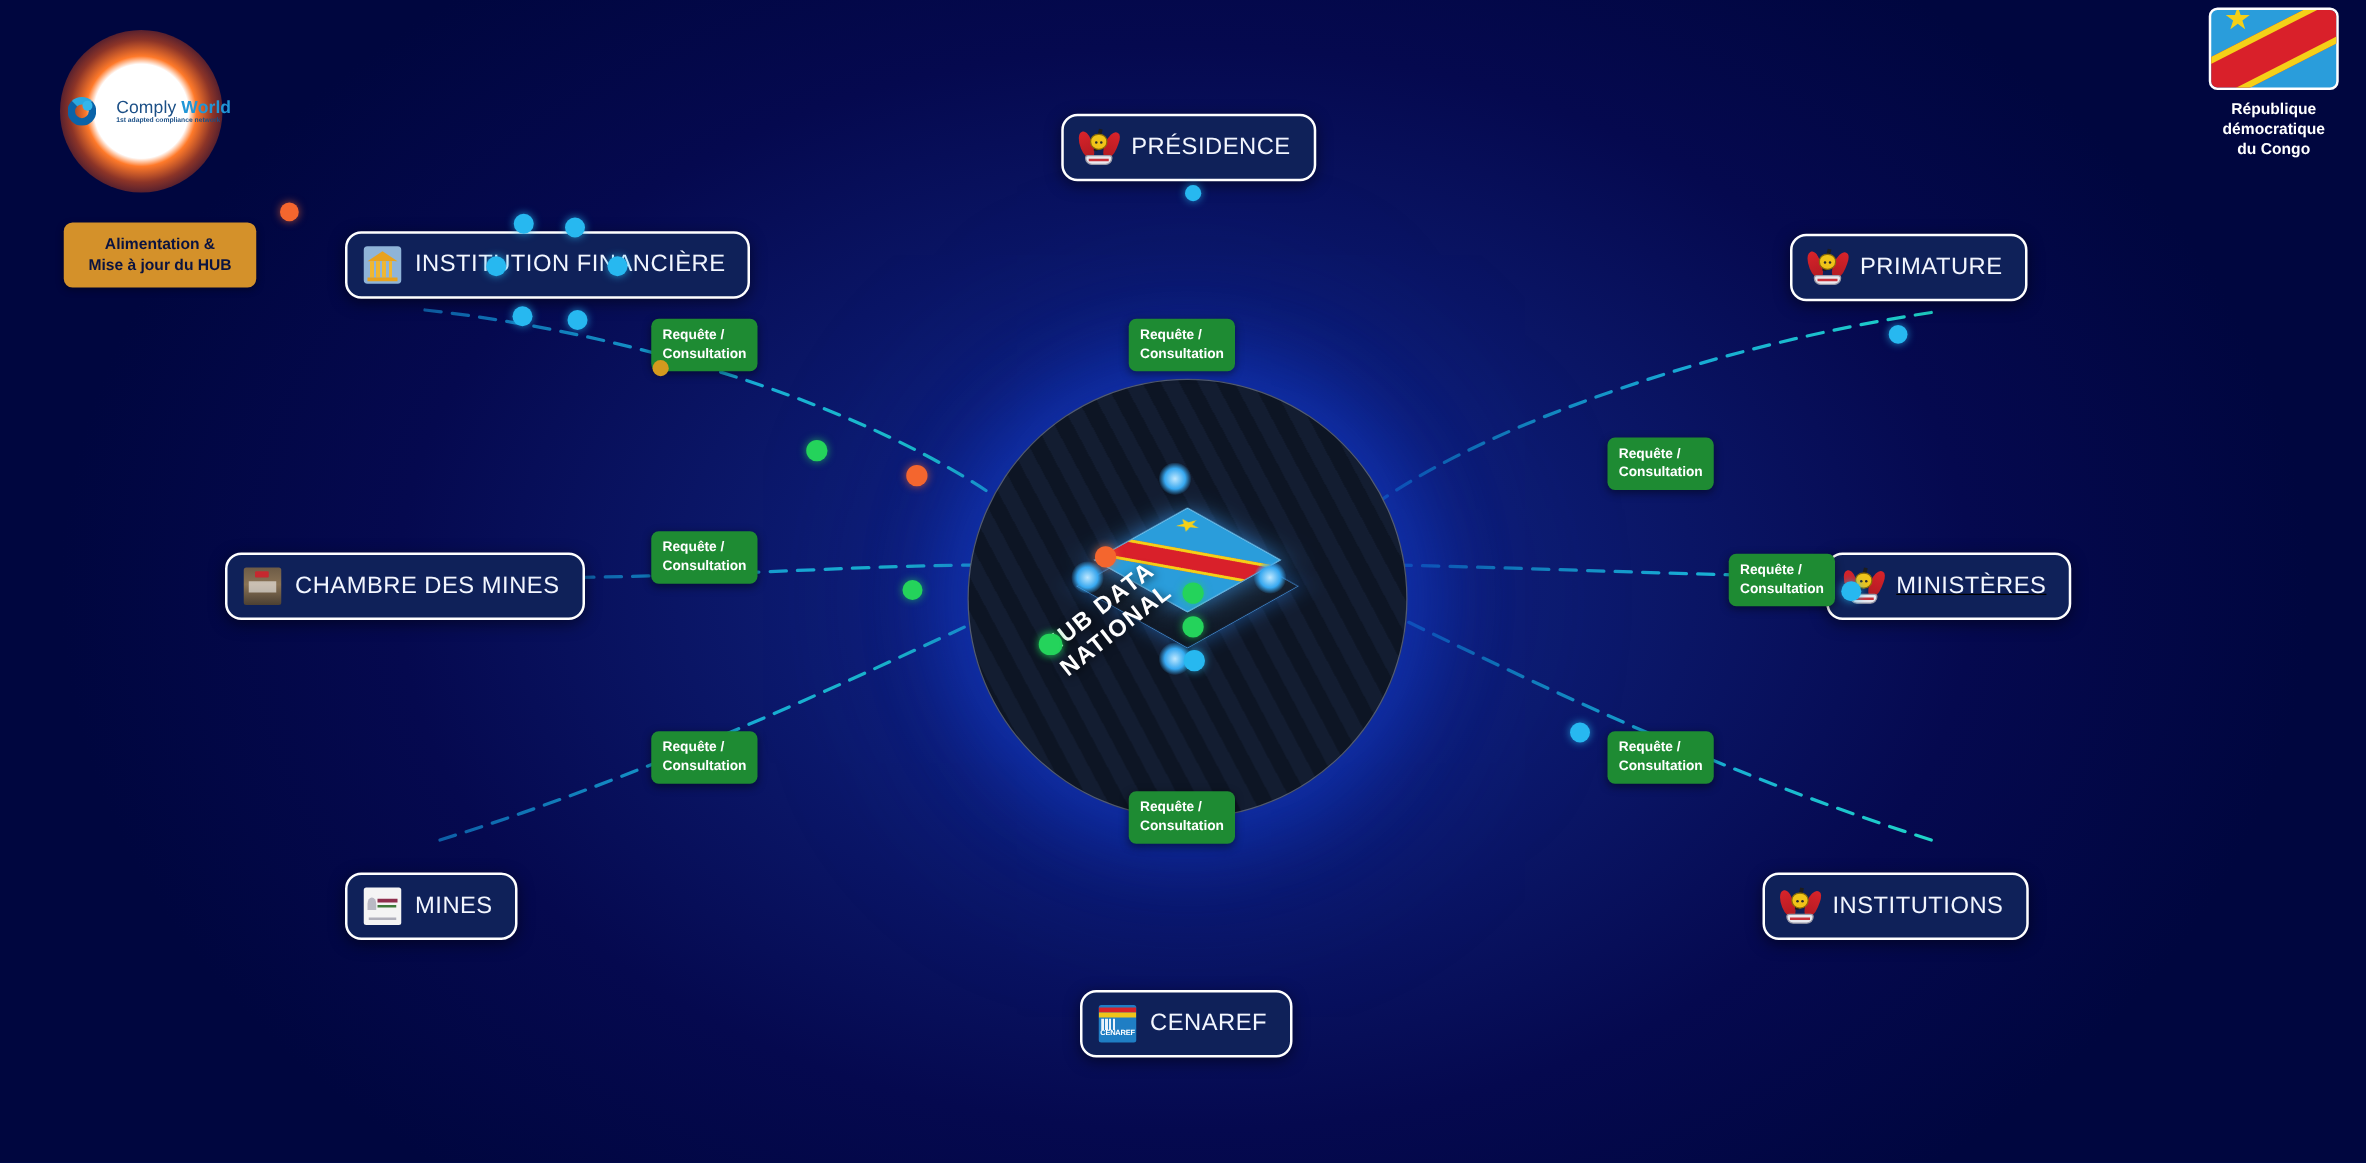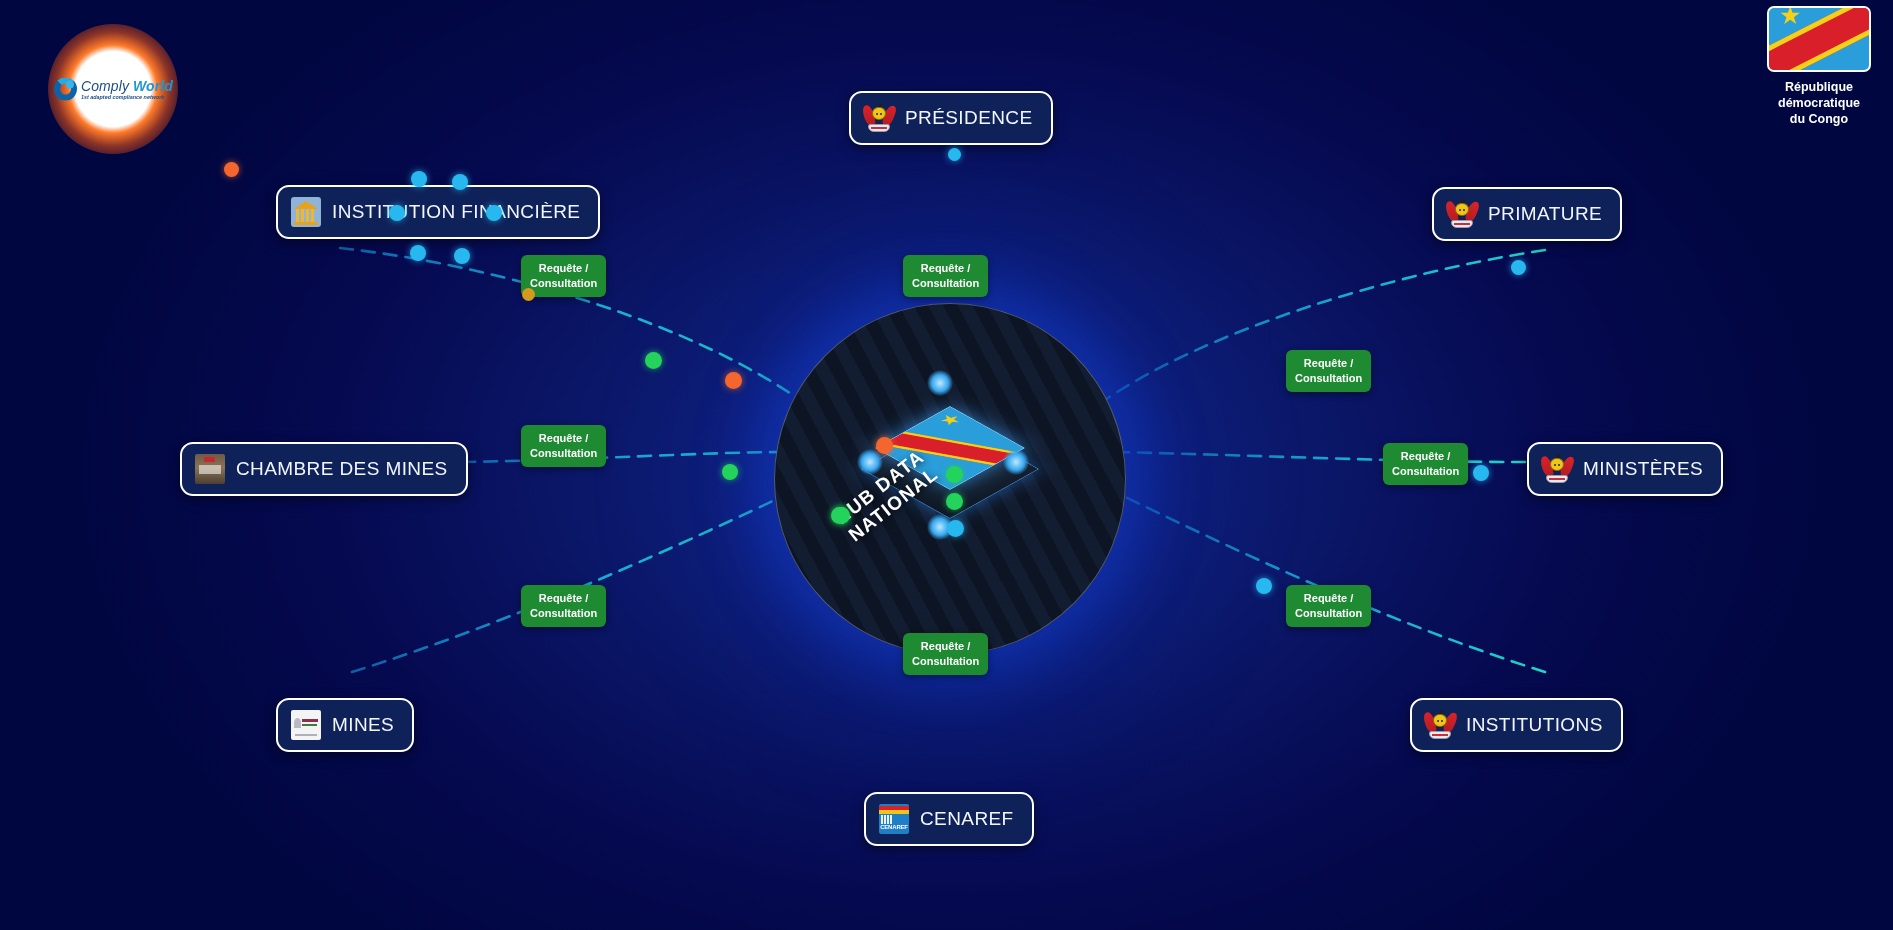--- a/index.html
+++ b/index.html
@@ -28,21 +28,21 @@
   .logo-glow {
     position: absolute; left: 0; top: 0; width: 130px; height: 130px;
     border-radius: 50%;
     background: radial-gradient(circle at 50% 50%,
       #ffffff 0%, #ffffff 41%, #ff7a2a 48%, rgba(255,90,20,.55) 62%,
       rgba(200,50,10,.22) 78%, rgba(0,10,77,0) 100%);
   }
   .logo-inner {
     position: absolute; left: 50%; top: 50%;
     transform: translate(-50%,-50%);
-    width: 118px; display: flex; align-items: center; gap: 4px; font-style: italic;
+    width: 118px; display: flex; align-items: center; gap: 16px;
   }
   .logo-mark {
     width: 23px; height: 23px; border-radius: 50%;
     border: 6px solid #0b63a8;
     border-top-color: #2aa9e0;
     box-sizing: border-box;
     position: relative; flex: none;
   }
   .logo-mark::after {
     content: ""; position: absolute; right: -3px; top: -3px;
@@ -219,21 +219,21 @@
   }
   .ico-cenaref .bars {
     position: absolute; left: 2px; top: 11px; width: 11px; height: 9px;
     background: repeating-linear-gradient(90deg,#e9f3fb 0 2px, #1f7ec4 2px 3px);
   }
 
   
   .req {
     position: absolute;
     background: #1e8b33; border-radius: 6px;
-    padding: 6px 9px; text-align: center;
+    padding: 6px 9px; text-align: left;
     color: #ffffff; font-size: 11px; font-weight: 700; line-height: 1.35;
     box-shadow: 0 2px 7px rgba(0,0,0,.45);
     white-space: nowrap;
   }
 
   
   .dot { position: absolute; border-radius: 50%; }
   .dot.cyan  { background: #27b8f0; box-shadow: 0 0 7px rgba(39,184,240,.75); }
   .dot.green { background: #24d35b; box-shadow: 0 0 7px rgba(36,211,91,.7); }
   .dot.orange{ background: #f4662e; box-shadow: 0 0 7px rgba(244,102,46,.7); }
@@ -266,20 +266,24 @@
     <div class="logo-glow"></div>
     <div class="logo-inner">
       <div class="logo-mark"></div>
       <div class="logo-txt">
         <div class="logo-name"><span>Comply </span><b>World</b></div>
         <div class="logo-tag">1st adapted compliance network</div>
       </div>
     </div>
   </div>
 
+  <div class="alim-btn">
+    <div>Alimentation &amp;</div>
+    <div>Mise à jour du HUB</div>
+  </div>
 
   <div class="flag-card">
     <div class="flag-box">
       <div class="flag-band"></div>
       <div class="flag-star">
           <span>★</span>
         </div>
     </div>
     <div class="flag-caption">
       <div>République</div>
@@ -342,21 +346,21 @@
   </div>
 
   <div class="node" style="left:180px; top:442px;">
     <div class="node-ico ico-mines">
       <div class="m1"></div>
         <div class="m2"></div>
     </div>
     <div class="node-label">CHAMBRE DES MINES</div>
   </div>
 
-  <div class="node" style="left:1527px; top:442px;">
+  <div class="node" style="left:1461px; top:442px;text-decoration:underline;">
     <div class="node-ico ico-arms">
       <div class="palm-l"></div>
         <div class="palm-r"></div>
         <div class="spear"></div>
       <div class="head"></div>
         <div class="base"></div>
     </div>
     <div class="node-label">MINISTÈRES</div>
   </div>
 

